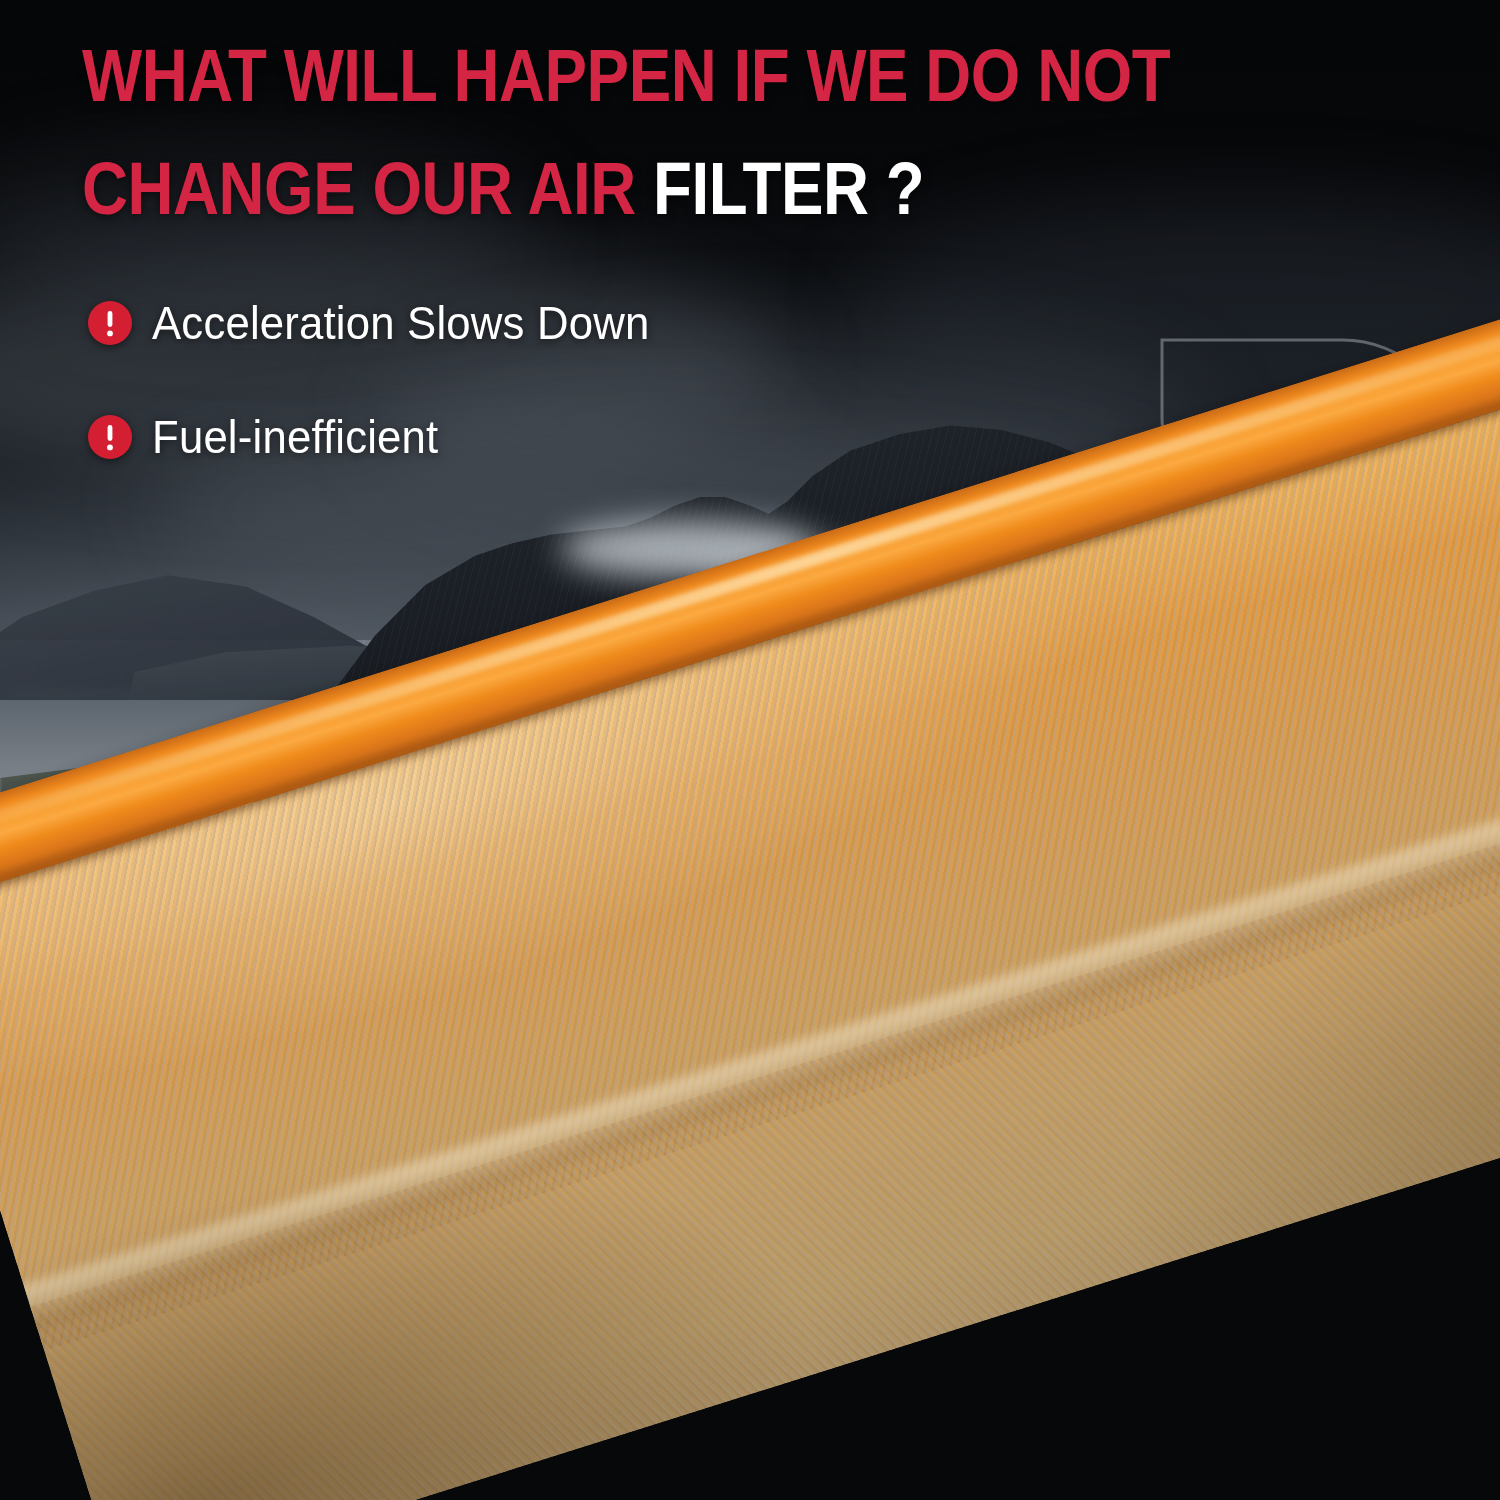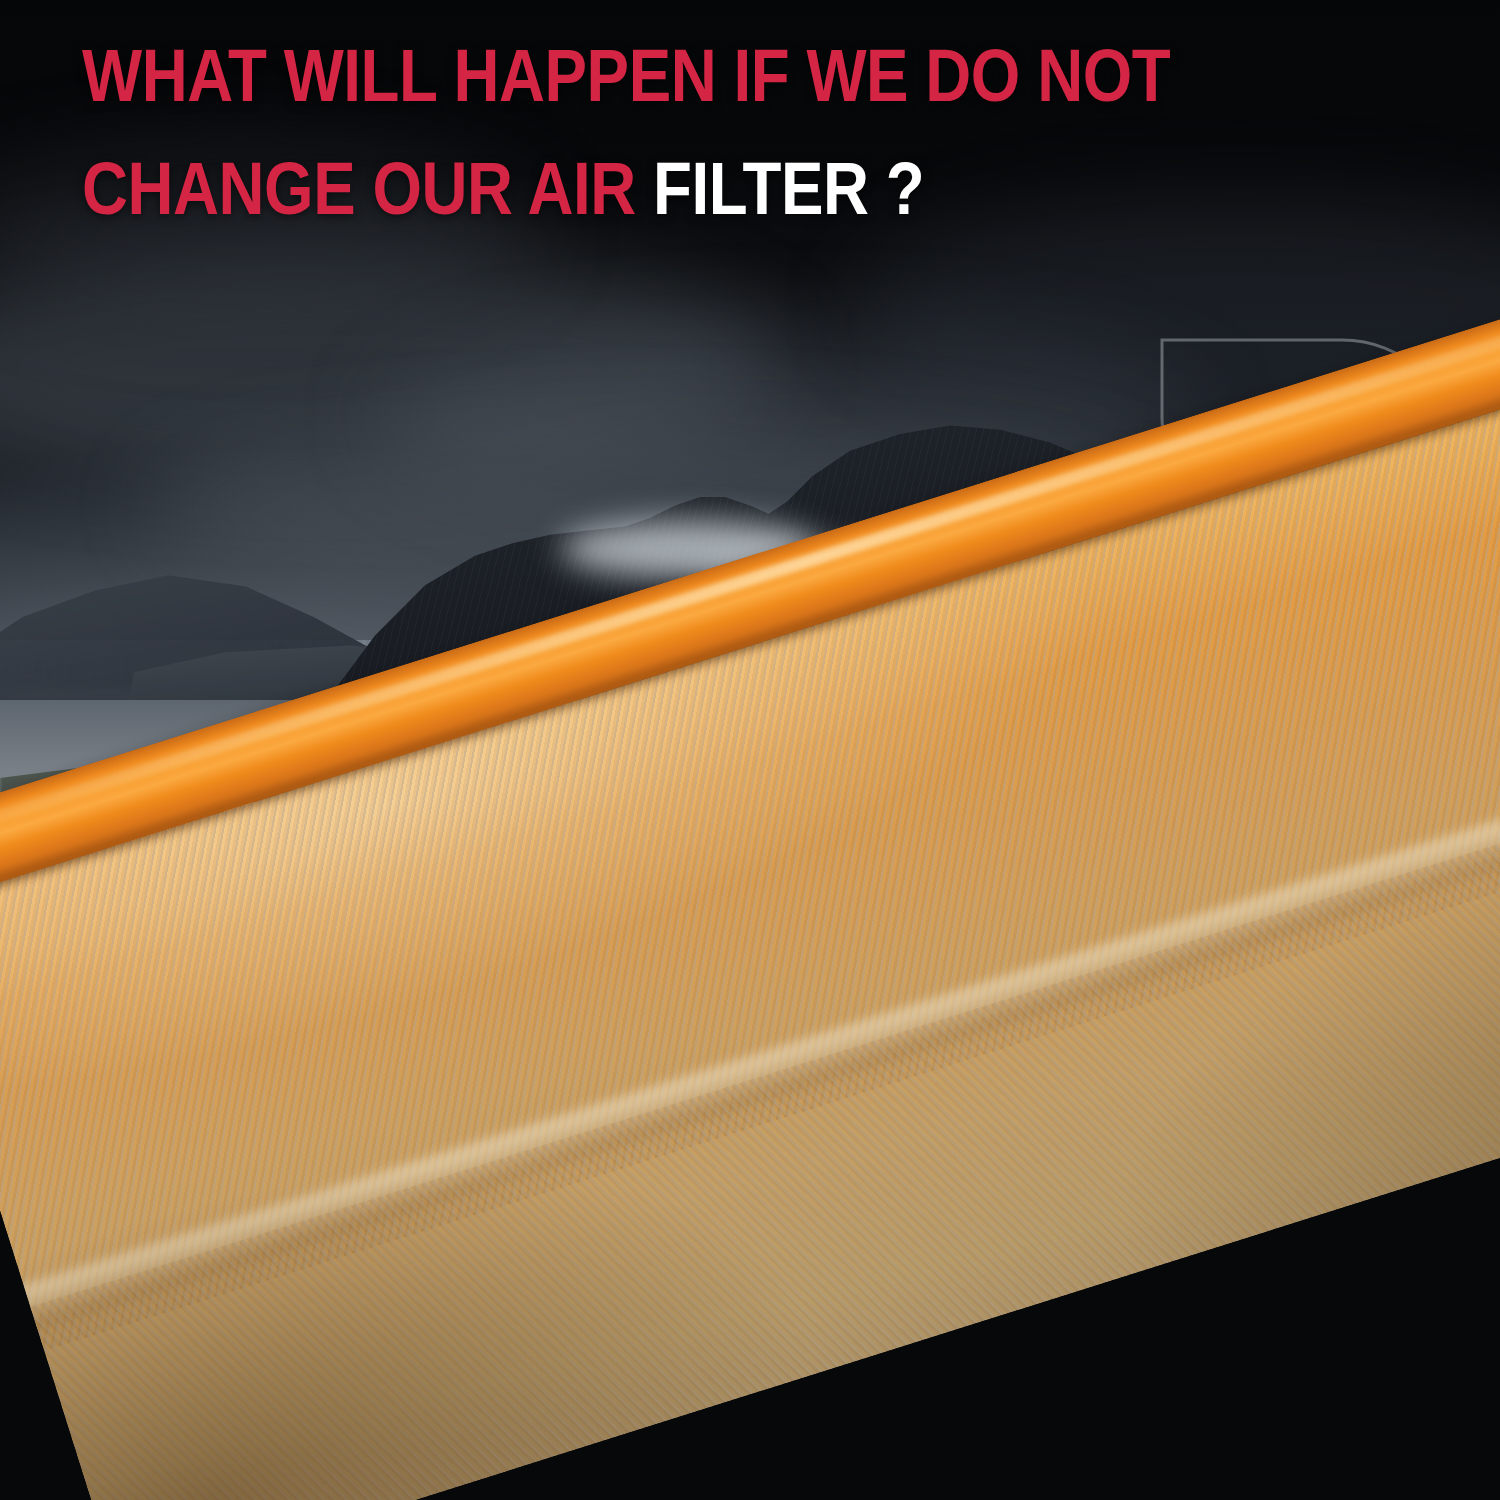--- a/index.html
+++ b/index.html
@@ -406,18 +406,36 @@
   <div class="headline">
     <span class="ln">WHAT WILL HAPPEN IF WE DO NOT</span>
     <span class="ln ln2">
       <span>CHANGE OUR AIR</span>
       <span class="hl-white">FILTER ?</span>
     </span>
   </div>
 
   <div class="bullets">
 
-
-
+    <div class="bullet">
+      <span class="bdot">
+        <svg width="44" height="44" viewBox="0 0 44 44">
+          <rect x="19.6" y="10" width="4.8" height="16" rx="2.4" fill="#fff"></rect>
+          <circle cx="22" cy="32.4" r="2.9" fill="#fff"></circle>
+        </svg>
+      </span>
+      <span class="btext">Acceleration Slows Down</span>
+    </div>
+
+
+    <div class="bullet">
+      <span class="bdot">
+        <svg width="44" height="44" viewBox="0 0 44 44">
+          <rect x="19.6" y="10" width="4.8" height="16" rx="2.4" fill="#fff"></rect>
+          <circle cx="22" cy="32.4" r="2.9" fill="#fff"></circle>
+        </svg>
+      </span>
+      <span class="btext">Fuel-inefficient</span>
+    </div>
 
   </div>
 
 </div>
 
 </body></html>

